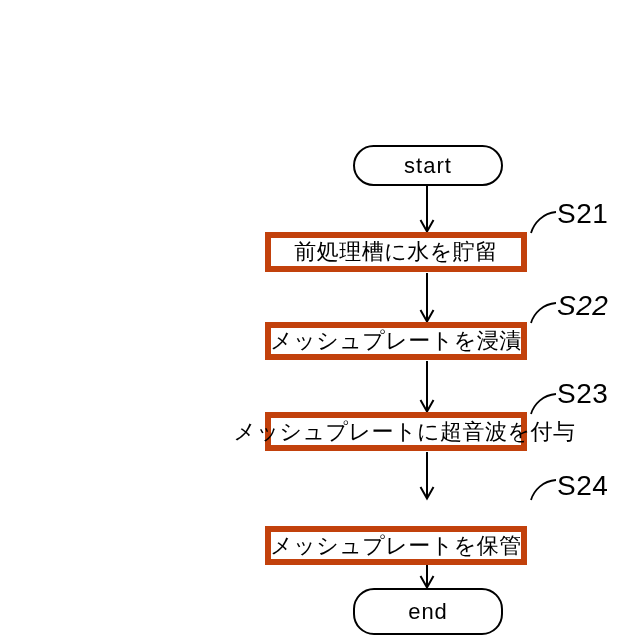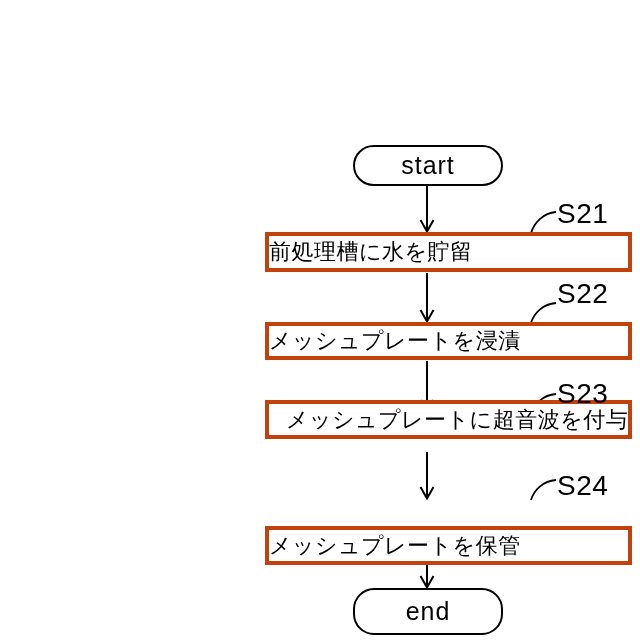--- a/index.html
+++ b/index.html
@@ -24,54 +24,54 @@
     height: 640px;
   }
   .terminator {
     position: absolute;
     box-sizing: border-box;
     border: 2px solid #000000;
     border-radius: 21px;
     display: flex;
     align-items: center;
     justify-content: center;
-    font-size: 25px;
+    font-size: 22px;
     letter-spacing: 1px;
     background: #ffffff;
   }
   .terminator.start { left: 353px; top: 145px; width: 150px; height: 41px; }
   .terminator.end   { left: 353px; top: 588px; width: 150px; height: 47px; }
   .process {
     position: absolute;
     box-sizing: border-box;
     left: 265px;
-    width: 367px;
-    border: 4px solid #c2410c;
+    width: 262px;
+    border: 6px solid #c2410c;
     display: flex;
     align-items: center;
-    justify-content: flex-start;
+    justify-content: center;
     font-size: 22px;
     letter-spacing: 0.5px;
     background: #ffffff;
     white-space: nowrap;
   }
   .process.p1 { top: 232px; height: 40px; }
   .process.p2 { top: 322px; height: 38px; }
-  .process.p3 { top: 400px; height: 39px; padding-left: 17px; }
+  .process.p3 { top: 412px; height: 39px; padding-left: 17px; }
   .process.p4 { top: 526px; height: 39px; }
   .step-label {
     position: absolute;
     left: 557px;
     font-size: 28px;
     line-height: 28px;
     letter-spacing: 0.5px;
     white-space: nowrap;
   }
   .step-label.l1 { top: 200px; }
-  .step-label.l2 { top: 280px; }
+  .step-label.l2 { top: 292px; font-style: italic; }
   .step-label.l3 { top: 380px; }
   .step-label.l4 { top: 472px; text-align: center; }
 </style>
 </head>
 <body>
 
 <div class="canvas">
 
   <svg class="connectors" viewBox="0 0 640 640" xmlns="http://www.w3.org/2000/svg">
 

